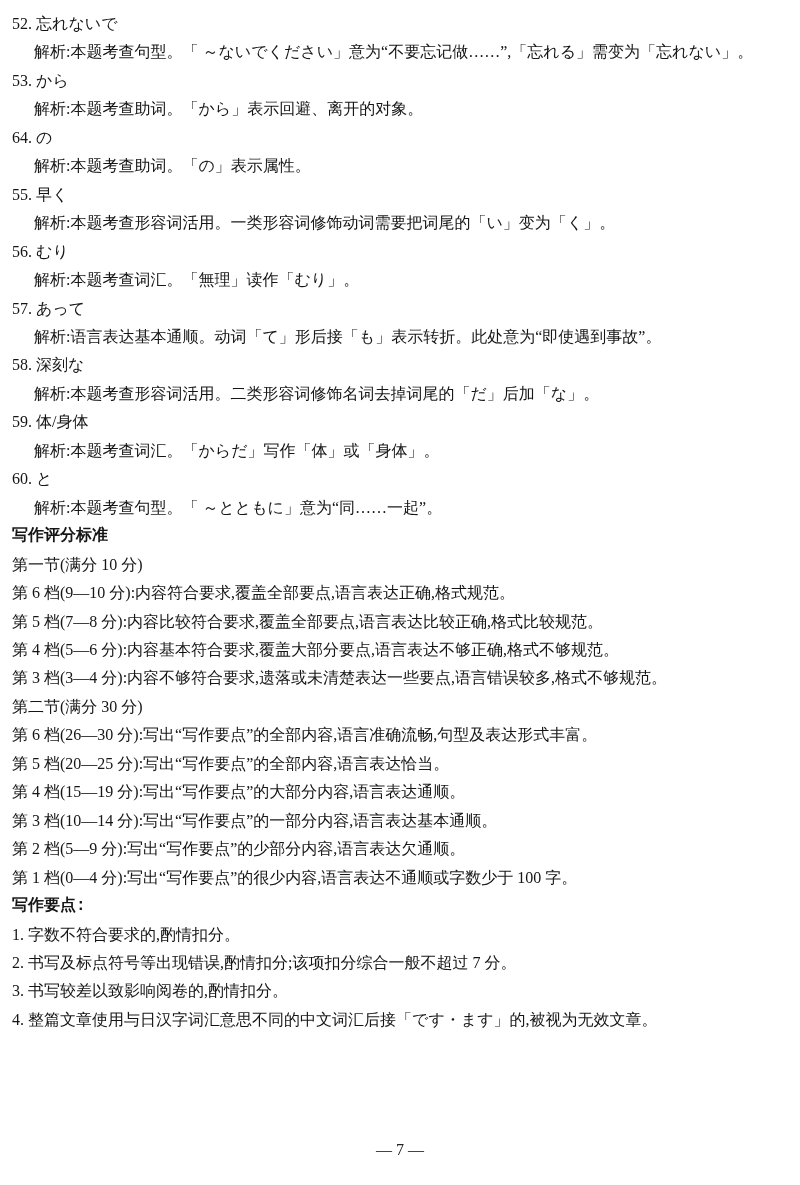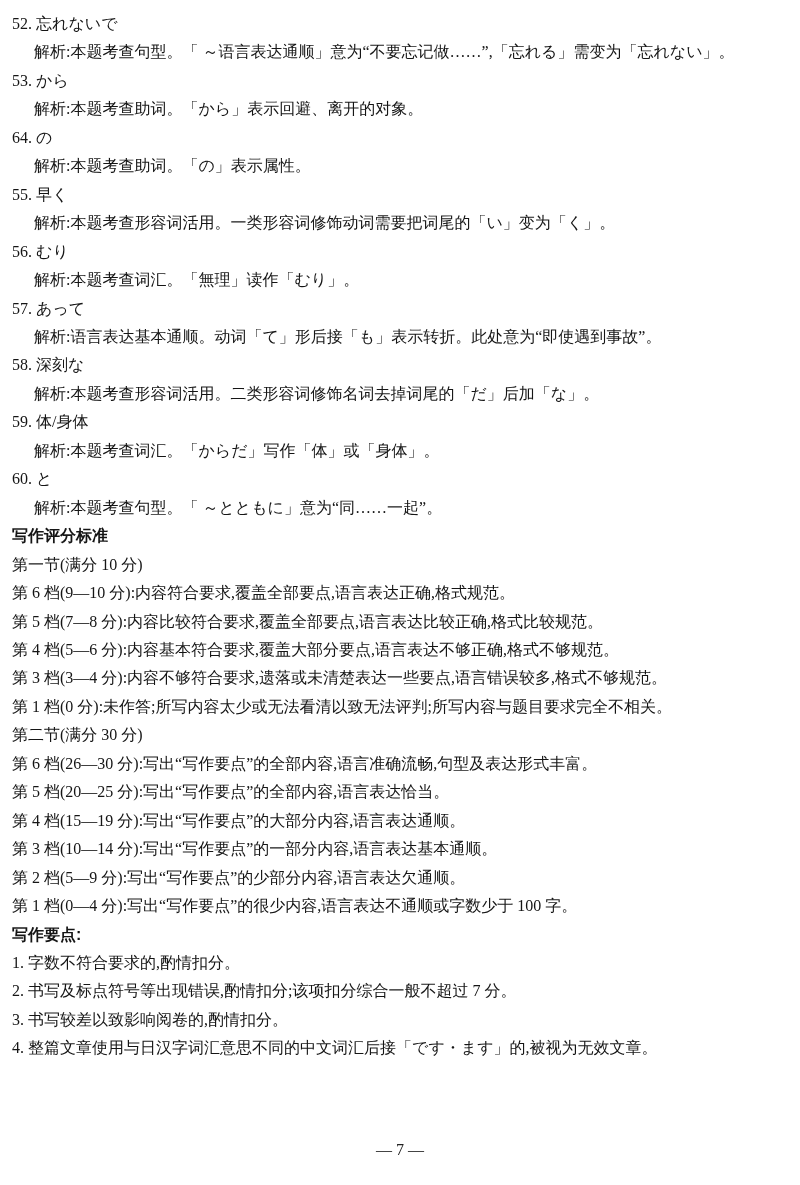--- a/index.html
+++ b/index.html
@@ -17,42 +17,42 @@
   .page {
     position: relative;
     width: 800px;
     height: 1185px;
     padding: 10px 18px 0 12px;
   }
   .line { white-space: nowrap; }
   .num { display: inline-block; min-width: 24px; }
   .exp { padding-left: 22px; }
   .heading {
-    font-family: Liberation Sans, sans-serif;
+    font-family: Liberation Mono, monospace;
     font-weight: 700;
     font-size: 16px;
     line-height: 28.45px;
   }
   .footer {
     position: absolute;
     left: 0;
     right: 0;
     top: 1136px;
     text-align: center;
     font-size: 16px;
     color: #222;
   }
 </style>
 </head>
 <body>
 
 <div class="page">
   <div id="answers">
       <div class="line"><span class="num">52.</span><span class="ans">忘れないで</span></div>
-      <div class="line exp">解析:本题考查句型。「 ～语言表达通顺」意为“不要忘记做……”,「忘れる」需变为「忘れない」。</div>
+      <div class="line exp">解析:本题考查句型。「 ～ないでください」意为“不要忘记做……”,「忘れる」需变为「忘れない」。</div>
       <div class="line"><span class="num">53.</span><span class="ans">から</span></div>
       <div class="line exp">解析:本题考查助词。「から」表示回避、离开的对象。</div>
       <div class="line"><span class="num">64.</span><span class="ans">の</span></div>
       <div class="line exp">解析:本题考查助词。「の」表示属性。</div>
       <div class="line"><span class="num">55.</span><span class="ans">早く</span></div>
       <div class="line exp">解析:本题考查形容词活用。一类形容词修饰动词需要把词尾的「い」变为「く」。</div>
       <div class="line"><span class="num">56.</span><span class="ans">むり</span></div>
       <div class="line exp">解析:本题考查词汇。「無理」读作「むり」。</div>
       <div class="line"><span class="num">57.</span><span class="ans">あって</span></div>
       <div class="line exp">解析:语言表达基本通顺。动词「て」形后接「も」表示转折。此处意为“即使遇到事故”。</div>
@@ -63,21 +63,20 @@
       <div class="line"><span class="num">60.</span><span class="ans">と</span></div>
       <div class="line exp">解析:本题考查句型。「 ～とともに」意为“同……一起”。</div>
     </div>
   <div class="line heading">写作评分标准</div>
   <div id="sections">
       <div class="line">第一节(满分 10 分)</div>
       <div class="line">第 6 档(9—10 分):内容符合要求,覆盖全部要点,语言表达正确,格式规范。</div>
       <div class="line">第 5 档(7—8 分):内容比较符合要求,覆盖全部要点,语言表达比较正确,格式比较规范。</div>
       <div class="line">第 4 档(5—6 分):内容基本符合要求,覆盖大部分要点,语言表达不够正确,格式不够规范。</div>
       <div class="line">第 3 档(3—4 分):内容不够符合要求,遗落或未清楚表达一些要点,语言错误较多,格式不够规范。</div>
-      <div class="line">第 1 档(0 分):未作答;所写内容太少或无法看清以致无法评判;所写内容与题目要求完全不相关。</div>
       <div class="line">第二节(满分 30 分)</div>
       <div class="line">第 6 档(26—30 分):写出“写作要点”的全部内容,语言准确流畅,句型及表达形式丰富。</div>
       <div class="line">第 5 档(20—25 分):写出“写作要点”的全部内容,语言表达恰当。</div>
       <div class="line">第 4 档(15—19 分):写出“写作要点”的大部分内容,语言表达通顺。</div>
       <div class="line">第 3 档(10—14 分):写出“写作要点”的一部分内容,语言表达基本通顺。</div>
       <div class="line">第 2 档(5—9 分):写出“写作要点”的少部分内容,语言表达欠通顺。</div>
       <div class="line">第 1 档(0—4 分):写出“写作要点”的很少内容,语言表达不通顺或字数少于 100 字。</div>
     </div>
   <div class="line heading">写作要点:</div>
   <div id="notes">

